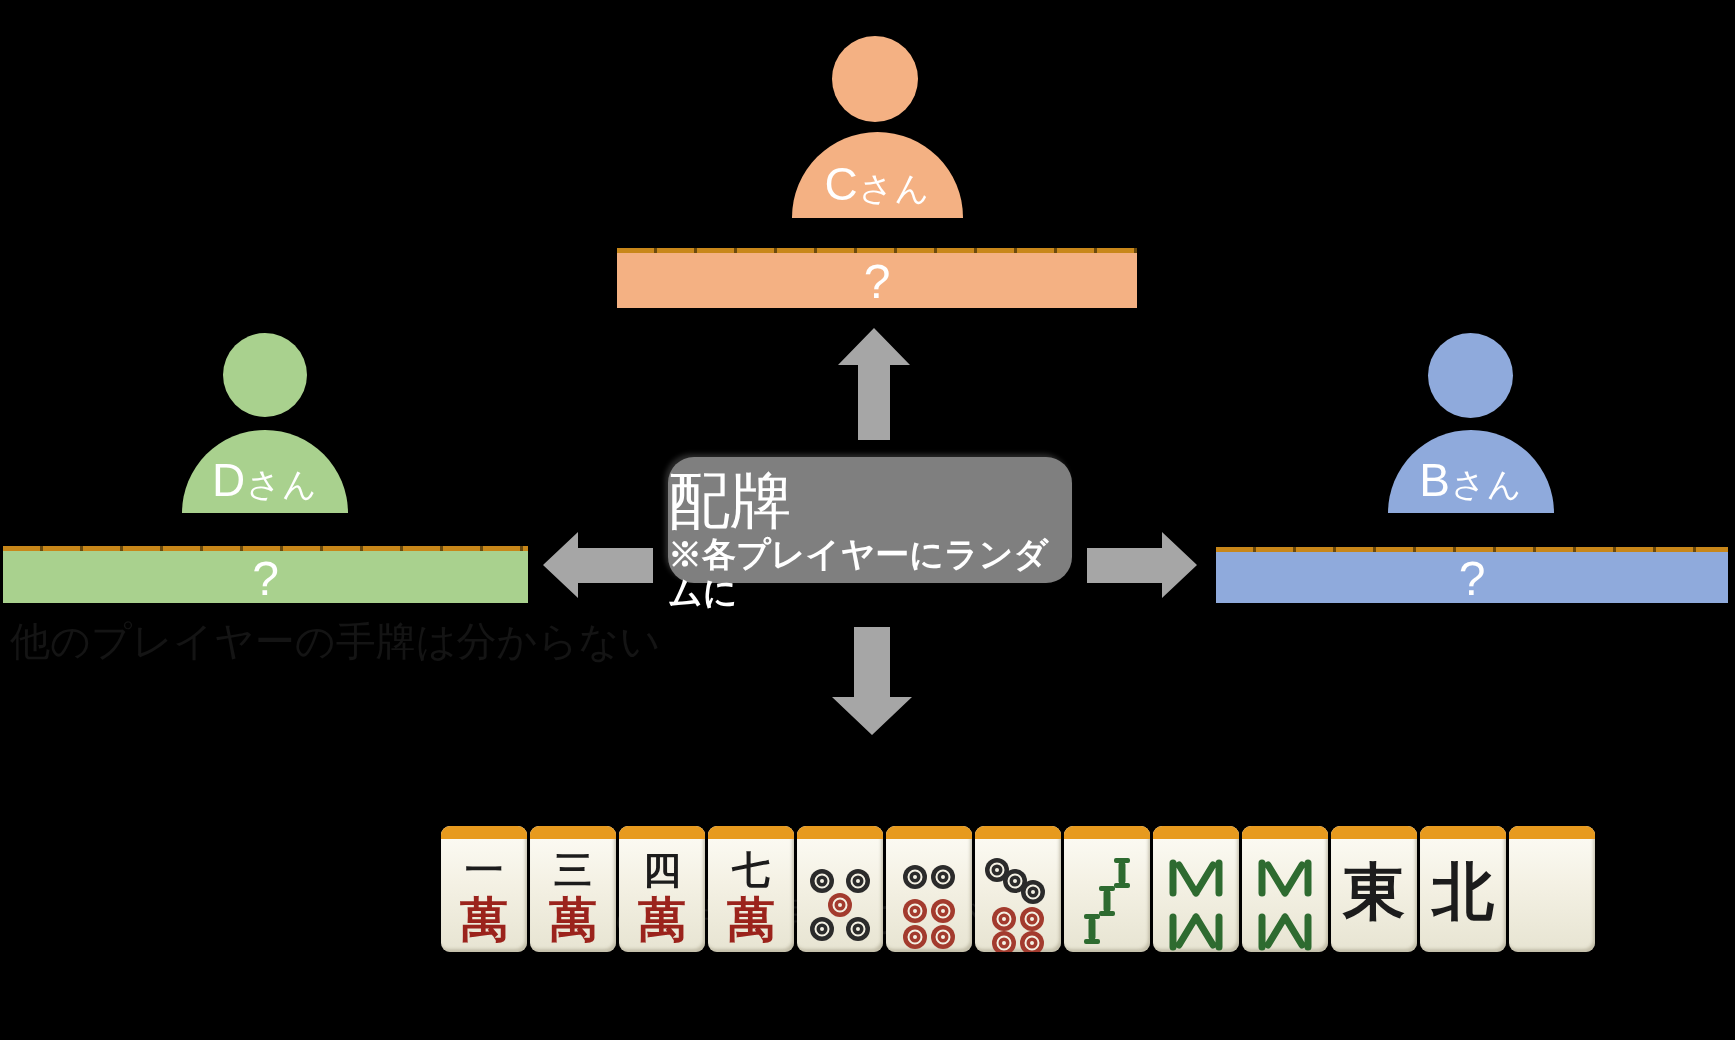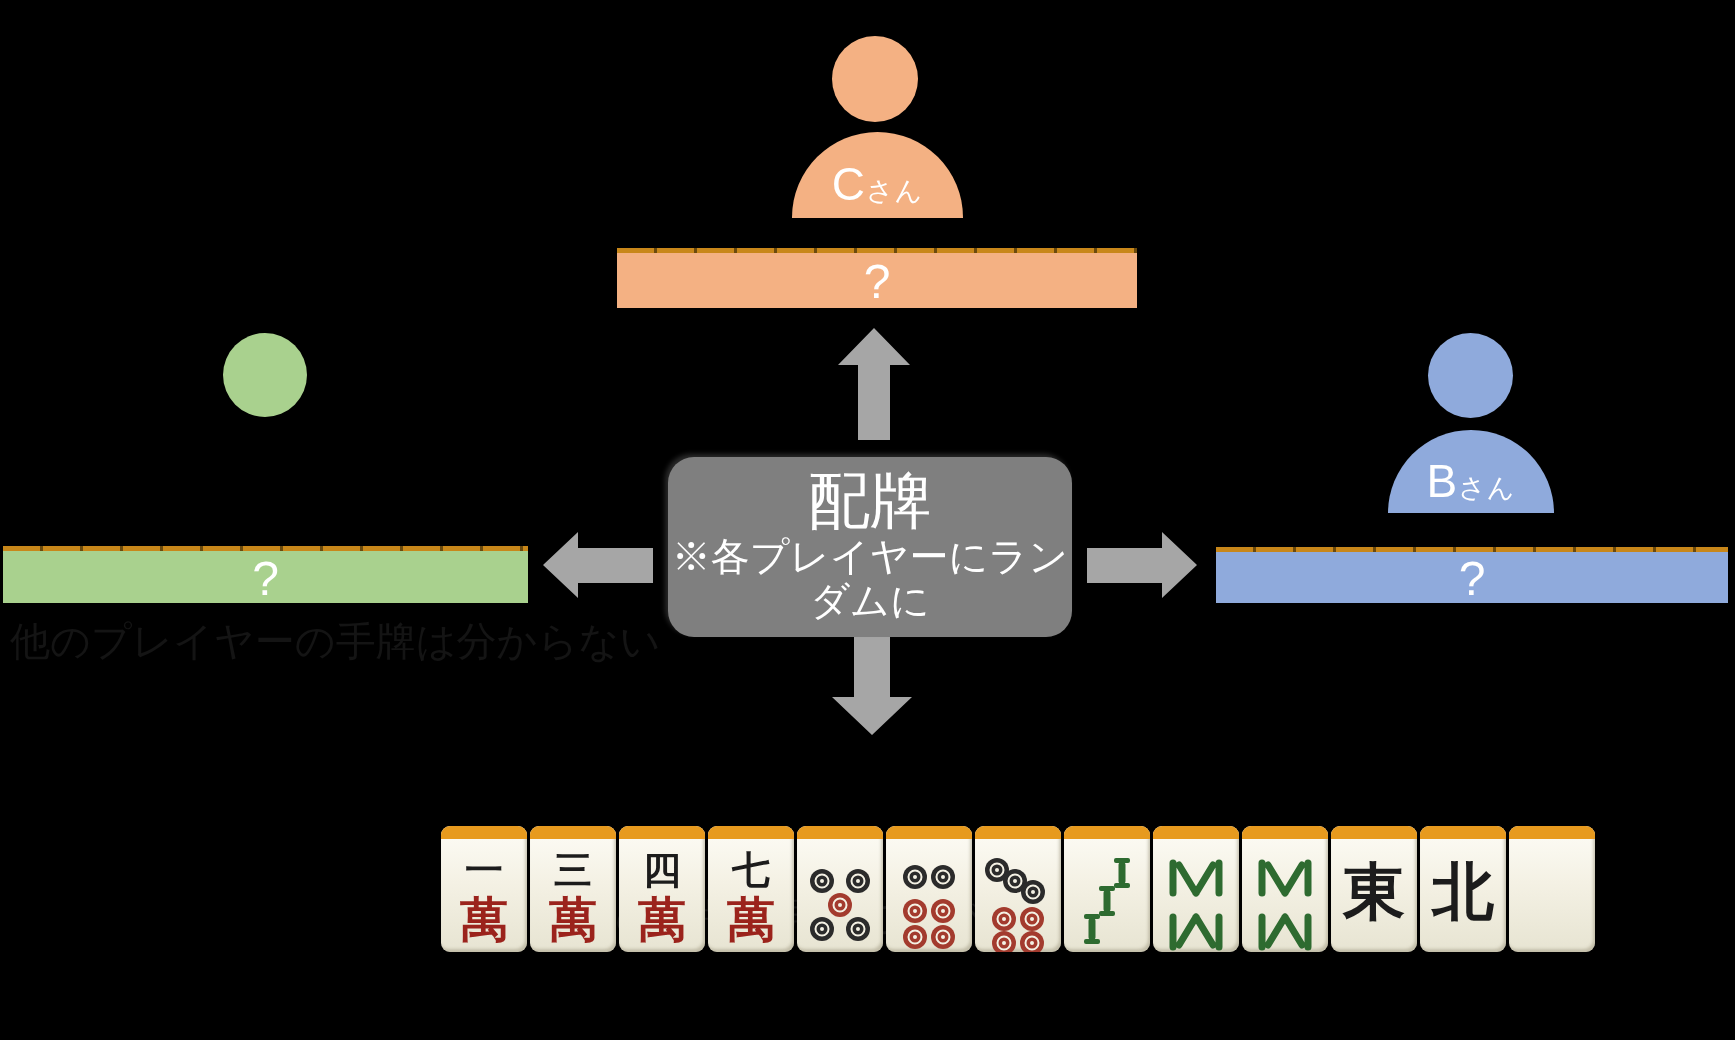--- a/index.html
+++ b/index.html
@@ -5,36 +5,36 @@
   html,body{margin:0;padding:0;background:#000;}
   .stage{
     position:relative;width:1735px;height:1040px;background:#000;overflow:hidden;
     font-family:"Liberation Sans",sans-serif;
   }
   
   .head{position:absolute;border-radius:50%;}
   .body{position:absolute;display:flex;align-items:center;justify-content:center;}
   .person-label{color:#fff;font-weight:400;letter-spacing:1px;padding-top:18px;}
   .person-label .big{font-size:46px;}
-  .person-label .small{font-size:27px;}
+  .person-label .small{font-size:34px;}
   
   .bar{position:absolute;display:flex;align-items:center;justify-content:center;}
   .bar::before{
     content:"";position:absolute;top:0;left:0;right:0;height:5px;
     background:repeating-linear-gradient(90deg,var(--bar-edge) 0px,var(--bar-edge) 37px,#6b4a0d 37px,#6b4a0d 40px);
   }
   .bar .qmark{color:#fff;font-size:48px;font-weight:300;line-height:1;margin-top:8px;}
   
   .center-box{
-    position:absolute;left:668px;top:457px;width:404px;height:180px;
-    background:var(--gray-box);border-radius:26px;color:#fff;text-align:center;
+    position:absolute;left:668px;top:457px;width:404px;height:126px;
+    background:var(--gray-box);border-radius:26px;color:#fff;
     box-shadow:-3px -3px 5px rgba(120,120,120,.35);
   }
   .center-box .title{font-size:62px;line-height:1.1;margin-top:10px;}
-  .center-box .note{font-size:39px;line-height:1.12;}
+  .center-box .note{font-size:34px;line-height:1.12;font-weight:bold;}
   
   .arrow{position:absolute;}
   .arrow polygon{fill:var(--arrow);}
   
   .hidden-caption{position:absolute;color:#141414;font-size:40px;white-space:nowrap;text-align:center;}
   
   .tiles-row{position:absolute;left:441px;top:826px;display:flex;gap:3px;}
   .tile{
     width:86px;height:126px;border-radius:9px;position:relative;
     background:linear-gradient(180deg,#fdfcf6 0%,#f4f1e4 45%,#e7e4d2 100%);
@@ -56,20 +56,25 @@
   <div class="body" style="left:792px;top:132px;width:171px;height:86px;background:var(--orange);border-radius:86px 86px 0 0;">
     <div class="person-label">
       <span class="big">C</span><span class="small">さん</span>
     </div>
   </div>
   <div class="bar" style="left:617px;top:248px;width:520px;height:60px;background:var(--orange);">
     <span class="qmark">?</span>
   </div>
 
   <div class="head" style="left:223px;top:333px;width:84px;height:84px;background:var(--green);"></div>
+  <div class="body" style="left:182px;top:430px;width:166px;height:83px;background:var(--green);border-radius:83px 83px 0 0;">
+    <div class="person-label">
+      <span class="big">D</span><span class="small">さん</span>
+    </div>
+  </div>
   <div class="bar" style="left:3px;top:546px;width:525px;height:57px;background:var(--green);">
     <span class="qmark">?</span>
   </div>
 
   <div class="head" style="left:1428px;top:333px;width:85px;height:85px;background:var(--blue);"></div>
   <div class="body" style="left:1388px;top:430px;width:166px;height:83px;background:var(--blue);border-radius:83px 83px 0 0;align-items:center;">
     <div class="person-label">
       <span class="big">B</span><span class="small">さん</span>
     </div>
   </div>

